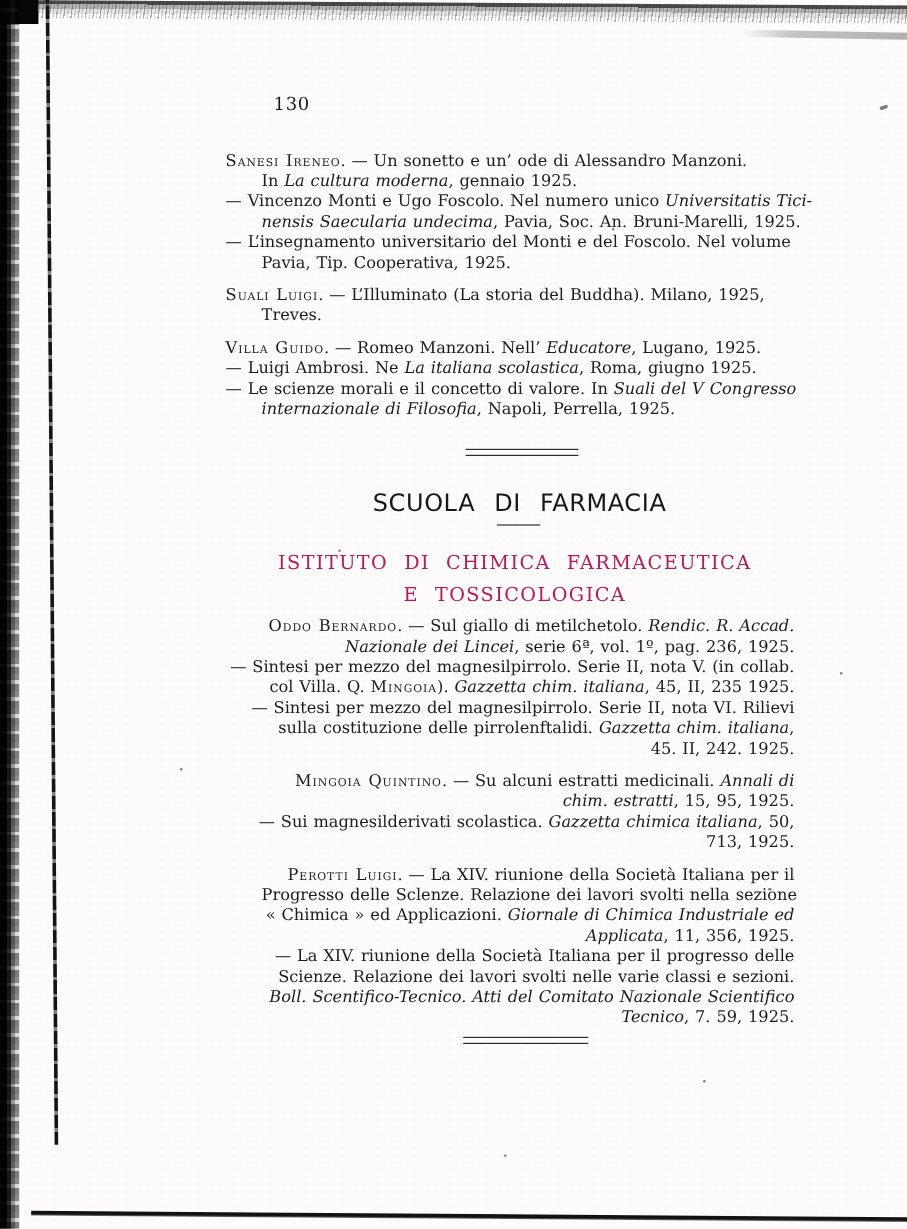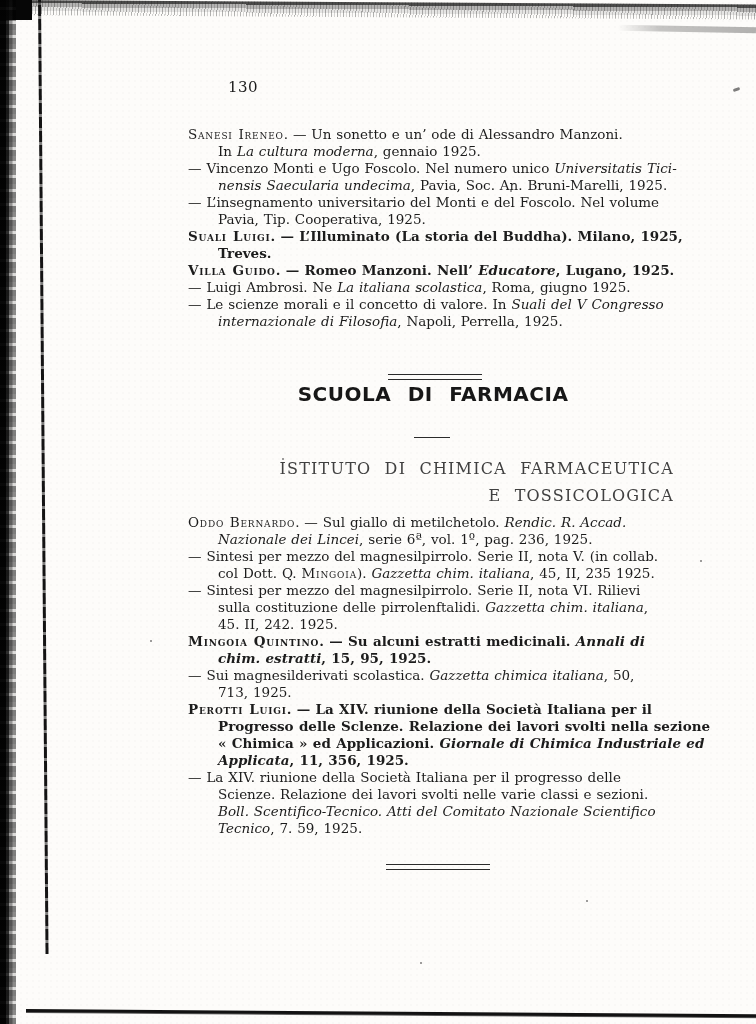--- a/index.html
+++ b/index.html
@@ -33,36 +33,36 @@
     background:repeating-linear-gradient(0deg,#141414 0 11px, rgba(20,20,20,.55) 11px 14px);
     transform:rotate(-0.45deg);transform-origin:center top;}
   .edge-line-bottom{position:absolute;left:26px;top:1009px;width:744px;height:4px;
     background:linear-gradient(to bottom,#121212 0 2.5px, rgba(20,20,20,.55));
     transform:rotate(0.42deg);transform-origin:left top;}
   .speck{position:absolute;background:rgba(20,20,20,.55);border-radius:50%;}
   
   .page-number{position:absolute;left:228px;top:78px;font-size:15px;letter-spacing:.5px;}
   .bib{position:absolute;left:188px;width:474px;}
   .bib-top{top:126px;}
-  .bib-pharm{top:514px;}
+  .bib-pharm{top:514px;text-align:right;}
   .entry{margin:0;}
-  .entry.gap{font-weight:bold;}
+  .entry.gap{margin-top:10px;}
   .line{white-space:pre;font-size:13.5px;line-height:17px;height:17px;word-spacing:.6px;}
   .line.cont{padding-left:30px;}
   .seg-i{font-style:italic;}
   .seg-sc{font-variant:small-caps;letter-spacing:.8px;}
   .divider{position:absolute;height:4px;border-top:1.5px solid #2b2b2b;border-bottom:1px solid #2b2b2b;}
   .divider-mid{left:388px;top:374px;width:94px;}
   .divider-end{left:386px;top:864px;width:104px;}
-  .section-title{position:absolute;left:198px;top:382px;width:470px;text-align:center;
-    font-family:"DejaVu Sans",sans-serif;font-size:20px;font-weight:700;
+  .section-title{position:absolute;left:198px;top:407px;width:470px;text-align:center;
+    font-family:"DejaVu Sans",sans-serif;font-size:20px;font-weight:400;
     letter-spacing:.5px;word-spacing:9px;color:#171717;}
   .heading-rule{position:absolute;left:414px;top:437px;width:36px;border-top:1.5px solid #2b2b2b;}
-  .subsection{position:absolute;left:204px;top:455px;width:470px;text-align:right;
-    font-size:16px;letter-spacing:1.2px;word-spacing:7px;line-height:27px;color:#404040;}
+  .subsection{position:absolute;left:194px;top:455px;width:470px;text-align:center;
+    font-size:16px;letter-spacing:1.2px;word-spacing:7px;line-height:27px;color:#be185d;}
 </style>
 </head>
 <body>
 
 <div class="noise-top"></div>
 <div class="corner-block"></div>
 <div class="streak-top-right"></div>
 <div class="binding-left"></div>
 <div class="edge-line-2"></div>
 <div class="edge-line-bottom"></div>
@@ -116,21 +116,21 @@
   <div>E  TOSSICOLOGICA</div>
 </div>
 
 <div class="bib bib-pharm">
     <div class="entry">
       <div class="line"><span class="seg-sc">Oddo Bernardo</span><span class="seg-r">. — Sul giallo di metilchetolo. </span><span class="seg-i">Rendic. R. Accad.</span></div>
       <div class="line cont"><span class="seg-i">Nazionale dei Lincei</span><span class="seg-r">, serie 6ª, vol. 1º, pag. 236, 1925.</span></div>
     </div>
     <div class="entry">
       <div class="line"><span class="seg-r">— Sintesi per mezzo del magnesilpirrolo. Serie II, nota V. (in collab.</span></div>
-      <div class="line cont"><span class="seg-r">col Dott. Q. </span><span class="seg-sc">Mingoia</span><span class="seg-r">). </span><span class="seg-i">Gazzetta chim. italiana</span><span class="seg-r">, 45, II, 235 1925.</span></div>
+      <div class="line cont"><span class="seg-r">col Villa. Q. </span><span class="seg-sc">Mingoia</span><span class="seg-r">). </span><span class="seg-i">Gazzetta chim. italiana</span><span class="seg-r">, 45, II, 235 1925.</span></div>
     </div>
     <div class="entry">
       <div class="line"><span class="seg-r">— Sintesi per mezzo del magnesilpirrolo. Serie II, nota VI. Rilievi</span></div>
       <div class="line cont"><span class="seg-r">sulla costituzione delle pirrolenftalidi. </span><span class="seg-i">Gazzetta chim. italiana</span><span class="seg-r">,</span></div>
       <div class="line cont"><span class="seg-r">45. II, 242. 1925.</span></div>
     </div>
     <div class="entry gap">
       <div class="line"><span class="seg-sc">Mingoia Quintino</span><span class="seg-r">. — Su alcuni estratti medicinali. </span><span class="seg-i">Annali di</span></div>
       <div class="line cont"><span class="seg-i">chim. estratti</span><span class="seg-r">, 15, 95, 1925.</span></div>
     </div>

